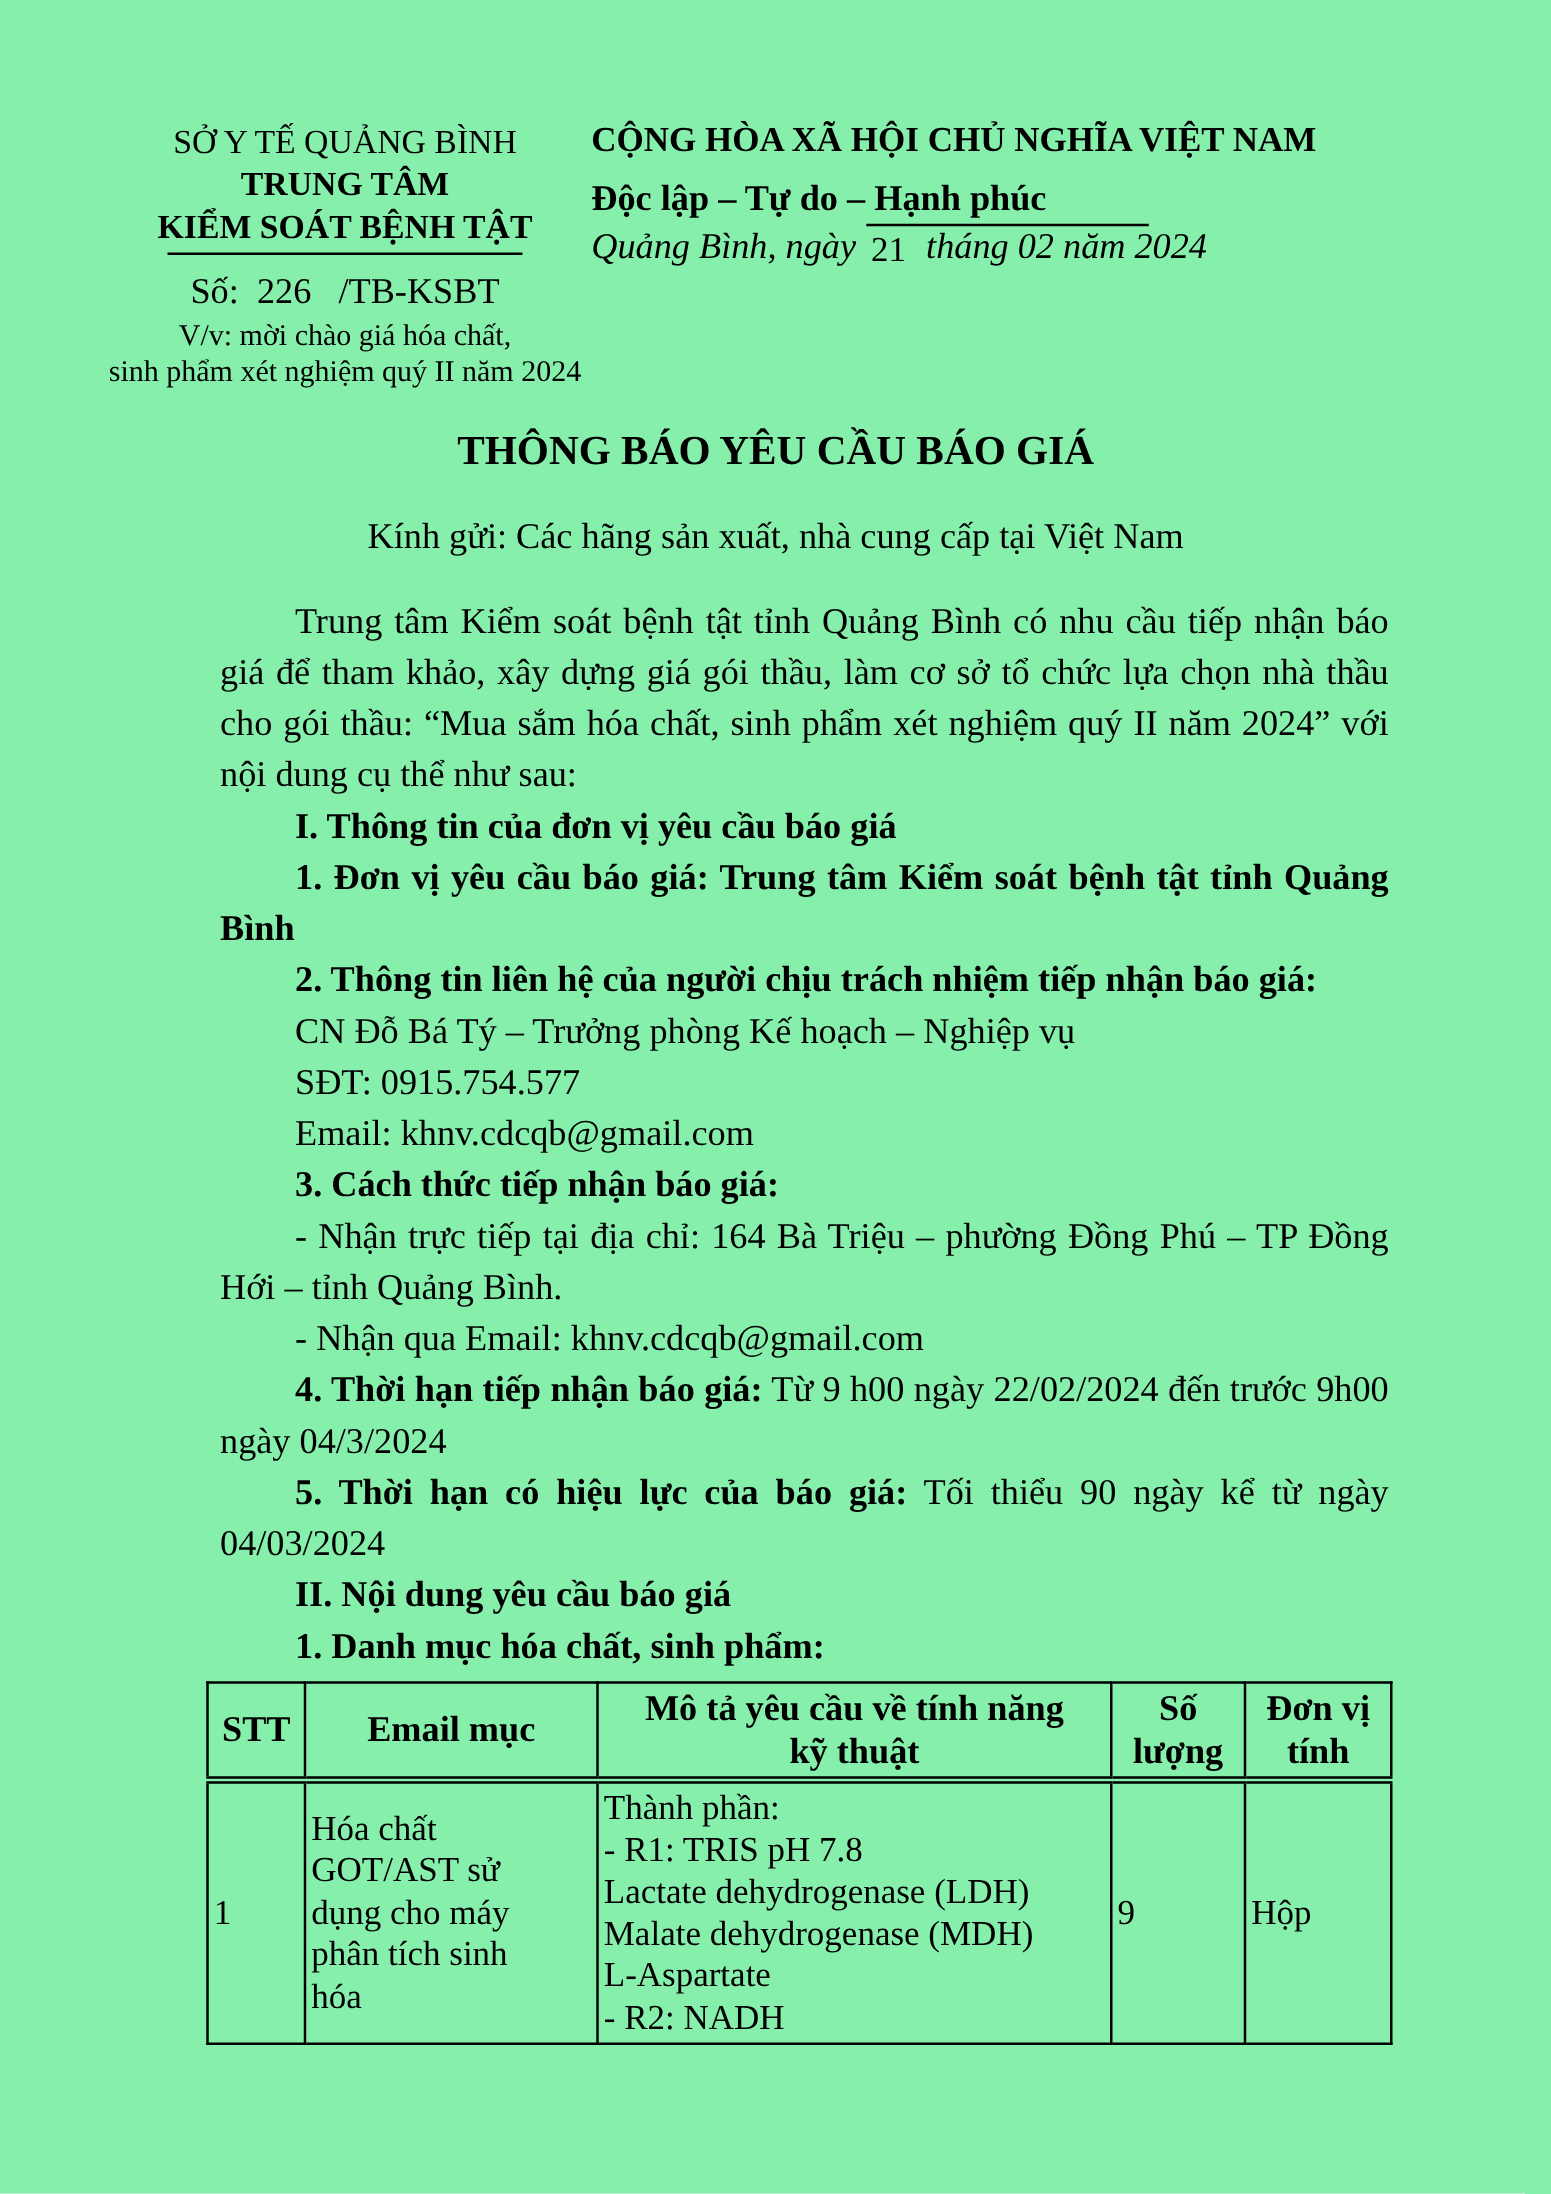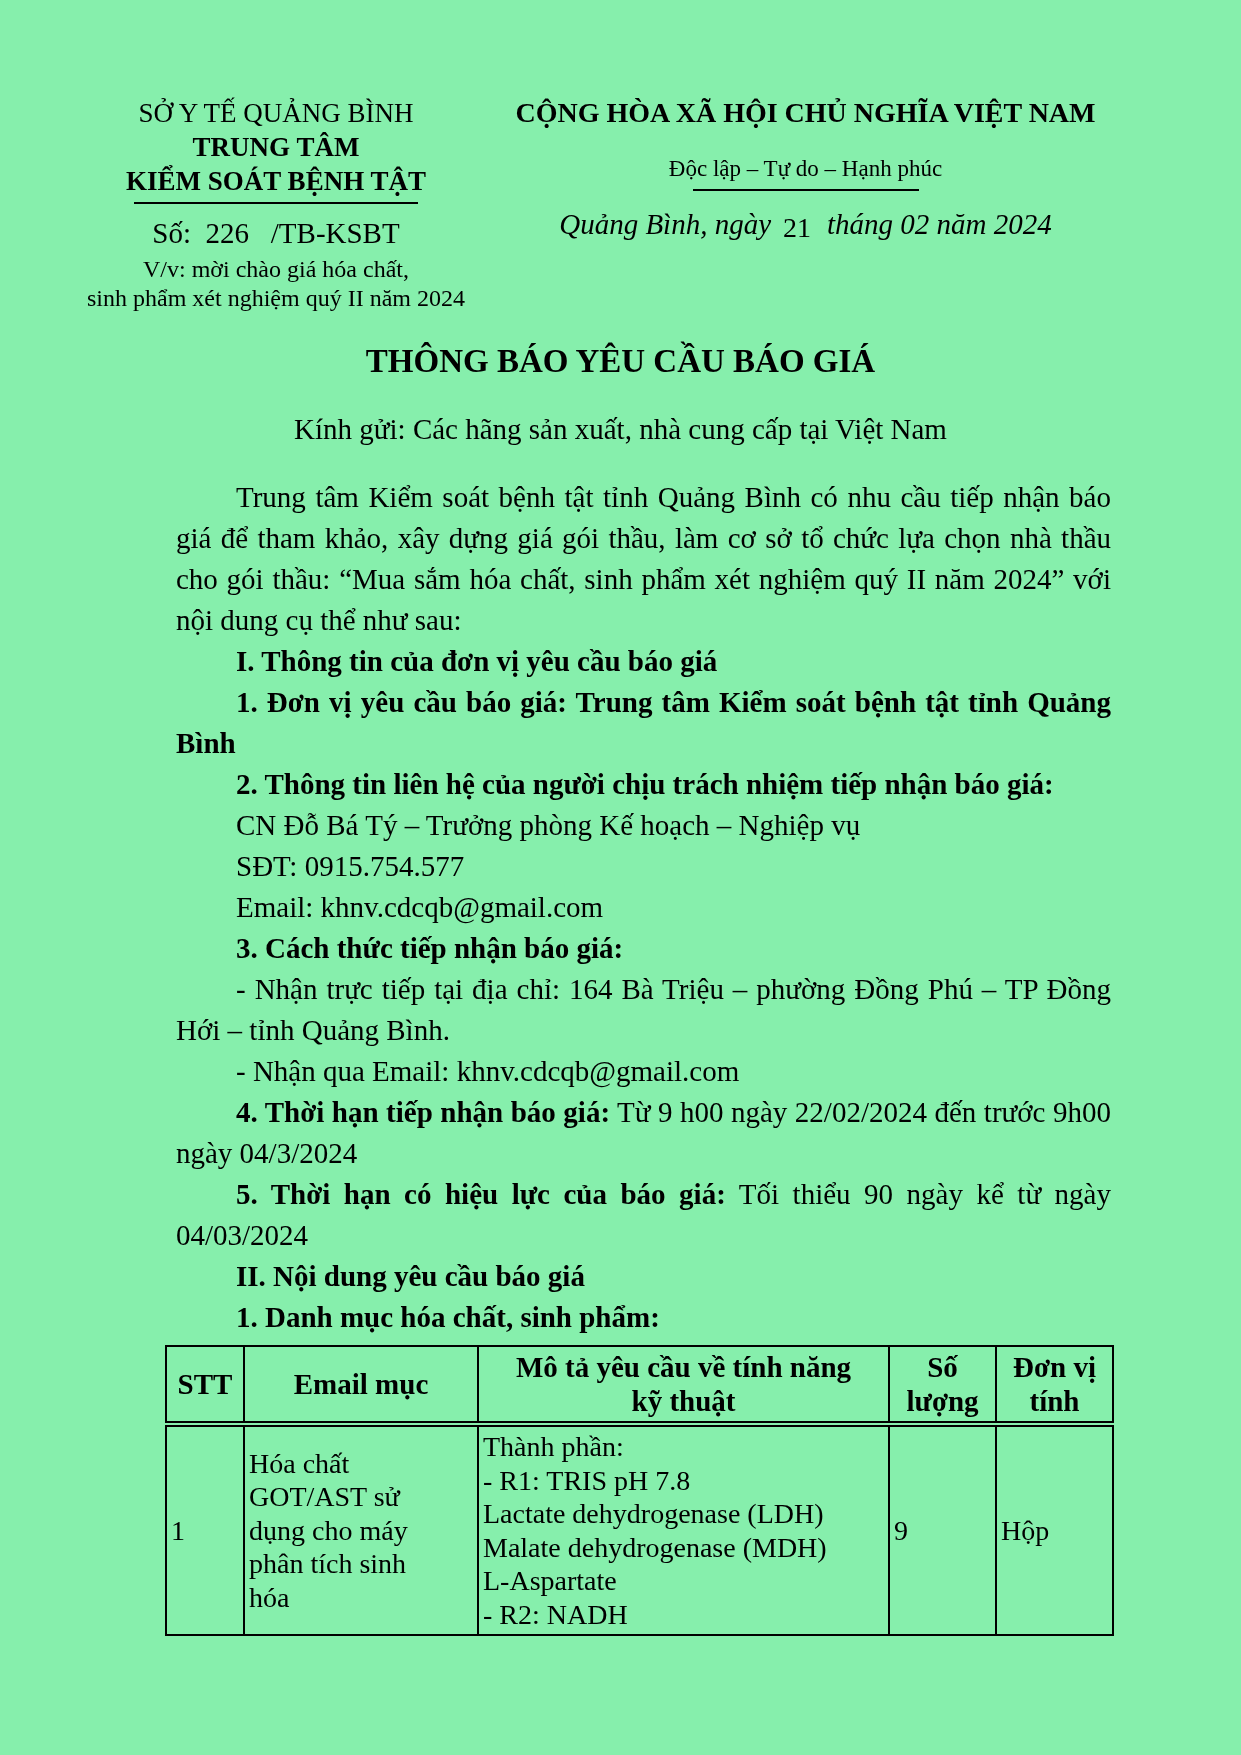--- a/index.html
+++ b/index.html
@@ -17,25 +17,25 @@
   .letterhead { display: flex; margin: 96px 0 0 85px; }
   .issuer { width: 382px; text-align: center; }
   .issuer-parent { font-size: 27px; line-height: 34px; }
   .issuer-name { font-size: 27px; line-height: 34px; font-weight: bold; }
   .rule { border-top: 2px solid #000; height: 0; }
   .rule-issuer { width: 284px; margin: 4px auto 0 auto; }
   .doc-number { font-size: 29px; margin-top: 13px; white-space: pre; }
   .doc-subject { font-size: 24px; line-height: 29px; }
   .doc-subject.first { margin-top: 5px; }
 
-  .national { width: 665px; margin-left: 6px; text-align: center; }
+  .national { width: 665px; margin-left: 6px; }
   .republic { font-size: 28px; line-height: 34px; font-weight: bold; }
-  .motto { font-size: 23px; line-height: 36px; font-weight: normal; margin-top: 21px; }
+  .motto { font-size: 29px; line-height: 36px; font-weight: bold; margin-top: 11px; }
   .rule-motto { width: 226px; margin: 2px auto 0 auto; }
-  .place-date { font-size: 29px; font-style: italic; margin-top: 17px; }
+  .place-date { font-size: 29px; font-style: italic; }
   .date-day {
     font-style: normal;
     display: inline-block;
     transform: translateY(3px);
     font-size: 28px;
     margin: 0 16px 0 12px;
   }
 
   
   .doc-title { text-align: center; font-size: 33px; font-weight: bold; margin-top: 30px; }

